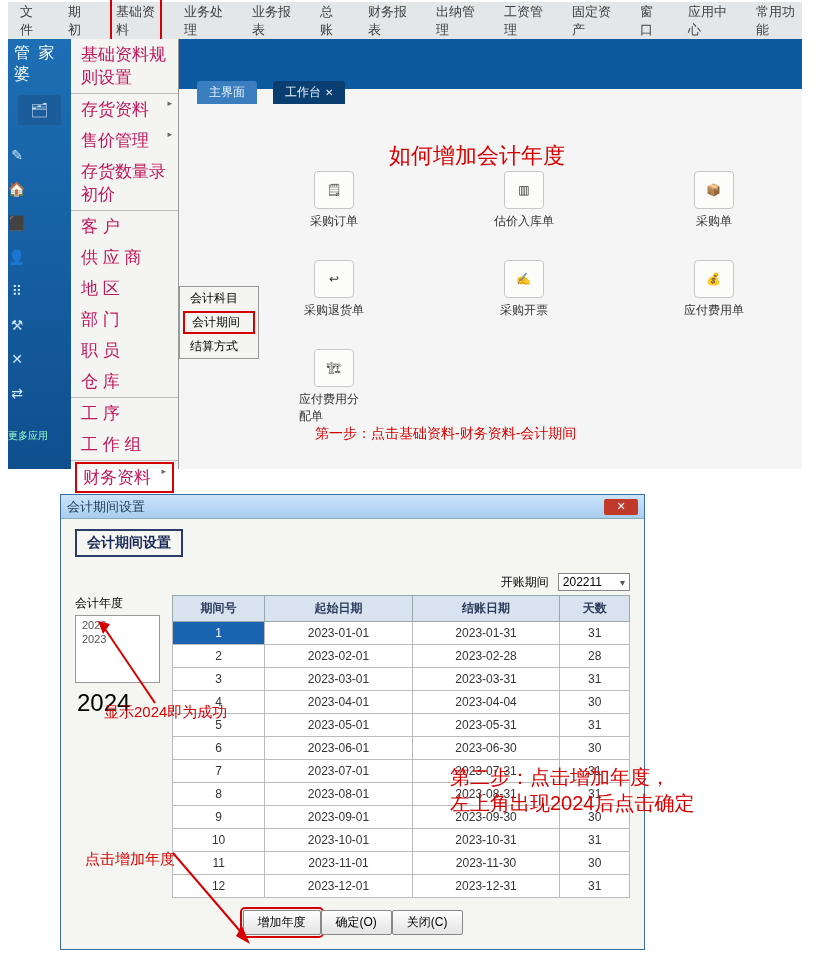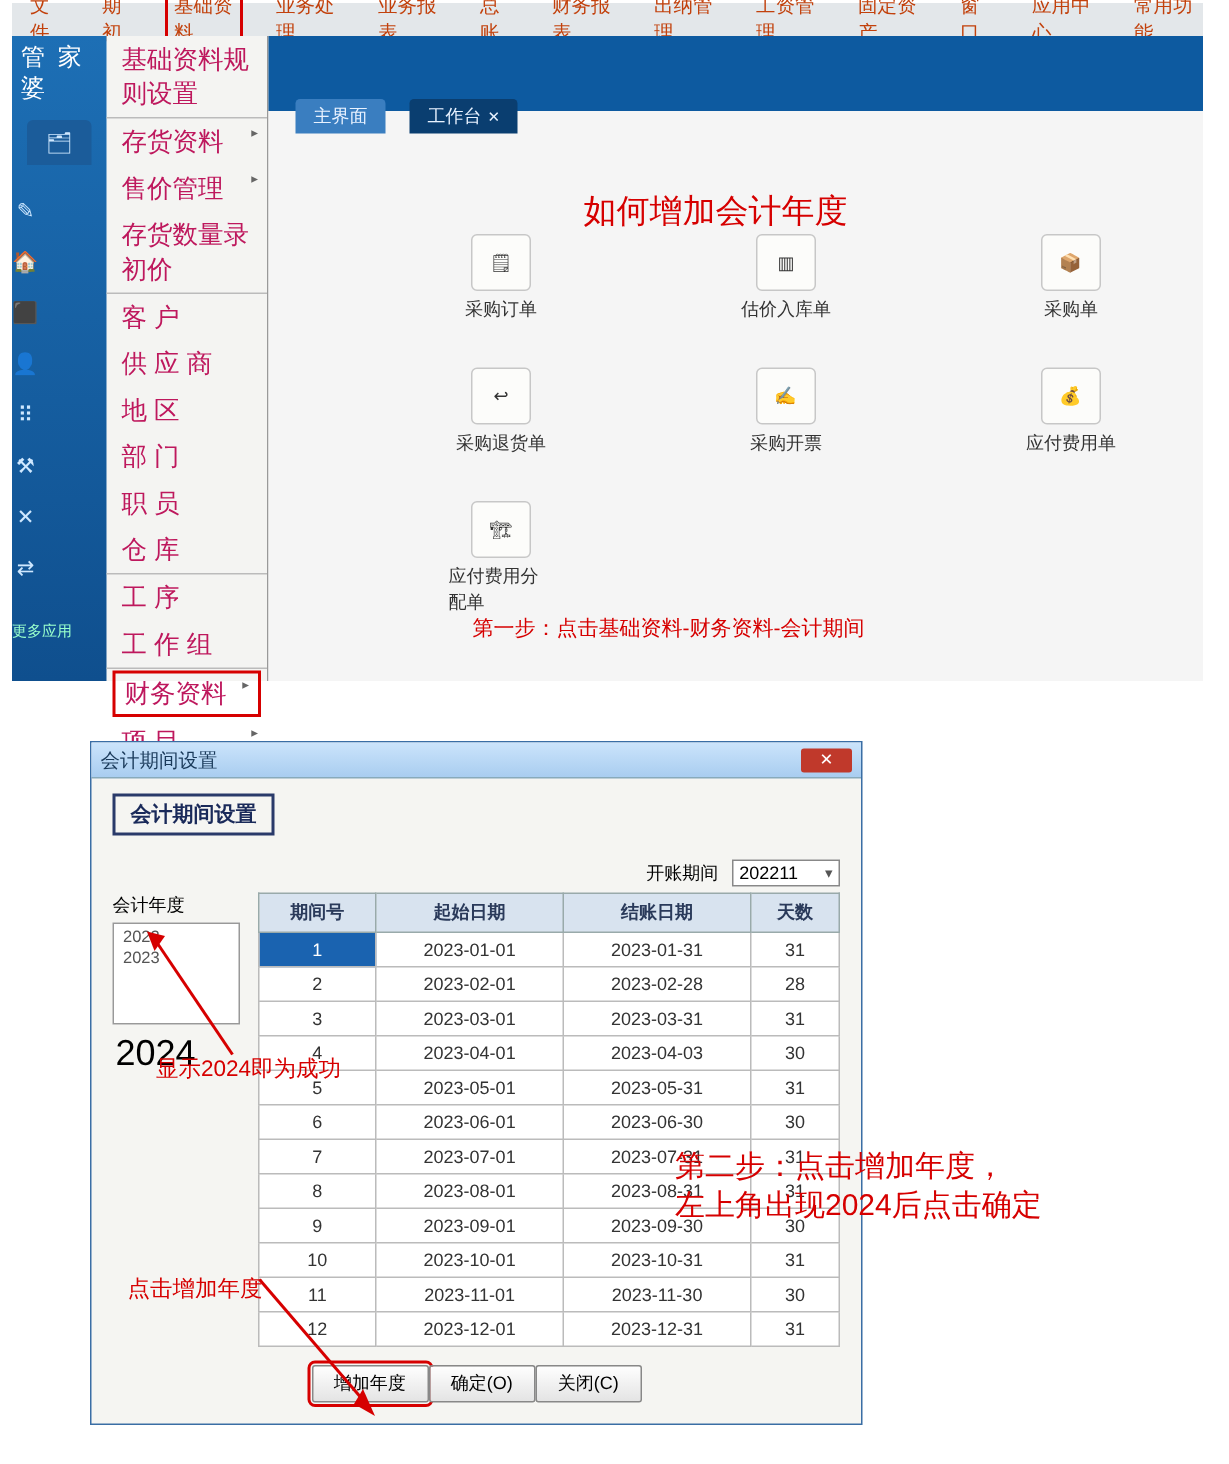--- a/index.html
+++ b/index.html
@@ -1,20 +1,20 @@
 <!DOCTYPE html>
 <html><head>
 <meta charset="utf-8">
 <style>
   * { box-sizing: border-box; margin:0; padding:0; }
   body { background:#fff; font-family: "Microsoft YaHei", SimSun, Arial, sans-serif; font-size:12px; color:#000; width:819px; }
   
   
   .app { width:794px; height:452px; margin:2px 0 0 8px; background:#fff; position:relative; }
-  .menubar { background:#e3e7ea; height:22px; display:flex; align-items:center; padding-left:6px; gap:16px; font-size:13px; color:#c2410c; }
+  .menubar { background:#e3e7ea; height:37px; display:flex; align-items:center; padding-left:6px; gap:16px; font-size:13px; color:#404040; }
   .menubar span { padding:2px 6px; cursor:default; }
   .menubar .hot { border:2px solid #d60000; border-radius:2px; padding:4px 4px; }
   
   .app-body { display:flex; height:430px; }
   .left-strip { width:63px; background:linear-gradient(#1d6fb5,#0f4f8e); display:flex; flex-direction:column; align-items:flex-start; padding-top:40px; gap:18px; color:#cfe8ff; font-size:14px; position:relative;}
   .left-strip .brand { position:absolute; top:4px; left:6px; font-size:16px; color:#fff; letter-spacing:2px;}
   .left-strip .tab { position:absolute; top:56px; left:10px; width:43px; height:30px; background:#1b5c9a; border-radius:4px 4px 0 0; display:flex; align-items:center; justify-content:center;}
   .left-strip .glyph { width:18px; text-align:center; }
   .left-strip .more { font-size:10px; color:#9fc; margin-top:10px;}
   
@@ -38,21 +38,21 @@
   .grid-icons { position:absolute; top:132px; left:120px; right:20px;}
   .irow { display:flex; gap:120px; margin-bottom:30px;}
   .iitem { display:flex; flex-direction:column; align-items:center; width:70px; gap:4px; font-size:12px; color:#333;}
   .ico { width:40px; height:38px; border:1px solid #c7c7c7; border-radius:4px; background:#fcfcfa; display:flex; align-items:center; justify-content:center;}
   .step1 { position:absolute; bottom:26px; left:136px; color:#d60000; font-size:14px;}
   
   .gap { height:34px; background:#fff; }
   
   
   .dlg-wrap { width:819px; position:relative; padding-left:60px; padding-top:6px; padding-bottom:20px;}
-  .dlg { width:515px; border:1px solid #3a6ea5; background:#f5f5f2; position:relative; }
+  .dlg { width:585px; border:1px solid #3a6ea5; background:#f5f5f2; position:relative; }
   .dlg-title { background:linear-gradient(#cbe4fb,#a9cdf0); height:24px; display:flex; align-items:center; justify-content:space-between; padding:0 6px; font-size:13px; color:#1a3a5a; border-bottom:1px solid #8ab;}
   .dlg-title .xbtn { width:34px; height:16px; background:#c0392b; border-radius:2px; color:#fff; display:flex; align-items:center; justify-content:center; font-size:11px;}
   .dlg-inner { padding:10px 14px 14px;}
   .dlg-badge { display:inline-block; border:2px solid #2a3a6a; padding:3px 10px; font-size:14px; color:#1a2a5a; font-weight:600;}
   .dlg-row2 { display:flex; justify-content:flex-end; align-items:center; gap:9px; margin-top:16px; font-size:12px;}
   .combo { border:1px solid #888; background:#fff; padding:1px 4px; display:inline-flex; align-items:center; gap:18px;}
   .combo::after { content:"▾"; font-size:10px; color:#555;}
   
   .dlg-body { display:flex; gap:12px; margin-top:4px;}
   .yrs { width:85px; }
@@ -174,20 +174,25 @@
           <div class="iitem">
               <div class="ico">🏗</div>
               <span>应付费用分配单</span>
             </div>
         </div>
       </div>
       <div class="step1">第一步：点击基础资料-财务资料-会计期间</div>
     </div>
   </div>
 
+  <div class="sub-col">
+    <div class="row">会计科目</div>
+    <div class="row hot">会计期间</div>
+    <div class="row">结算方式</div>
+  </div>
 </div>
 
 <div class="gap"></div>
 
 <div class="dlg-wrap">
   <div class="dlg">
     <div class="dlg-title">
       <span>会计期间设置</span>
       <div class="xbtn">✕</div>
     </div>
@@ -232,21 +237,21 @@
               </tr>
               <tr>
                 <td>3</td>
                 <td>2023-03-01</td>
                 <td>2023-03-31</td>
                 <td>31</td>
               </tr>
               <tr>
                 <td>4</td>
                 <td>2023-04-01</td>
-                <td>2023-04-03</td>
+                <td>2023-04-04</td>
                 <td>30</td>
               </tr>
               <tr>
                 <td>5</td>
                 <td>2023-05-01</td>
                 <td>2023-05-31</td>
                 <td>31</td>
               </tr>
               <tr>
                 <td>6</td>

